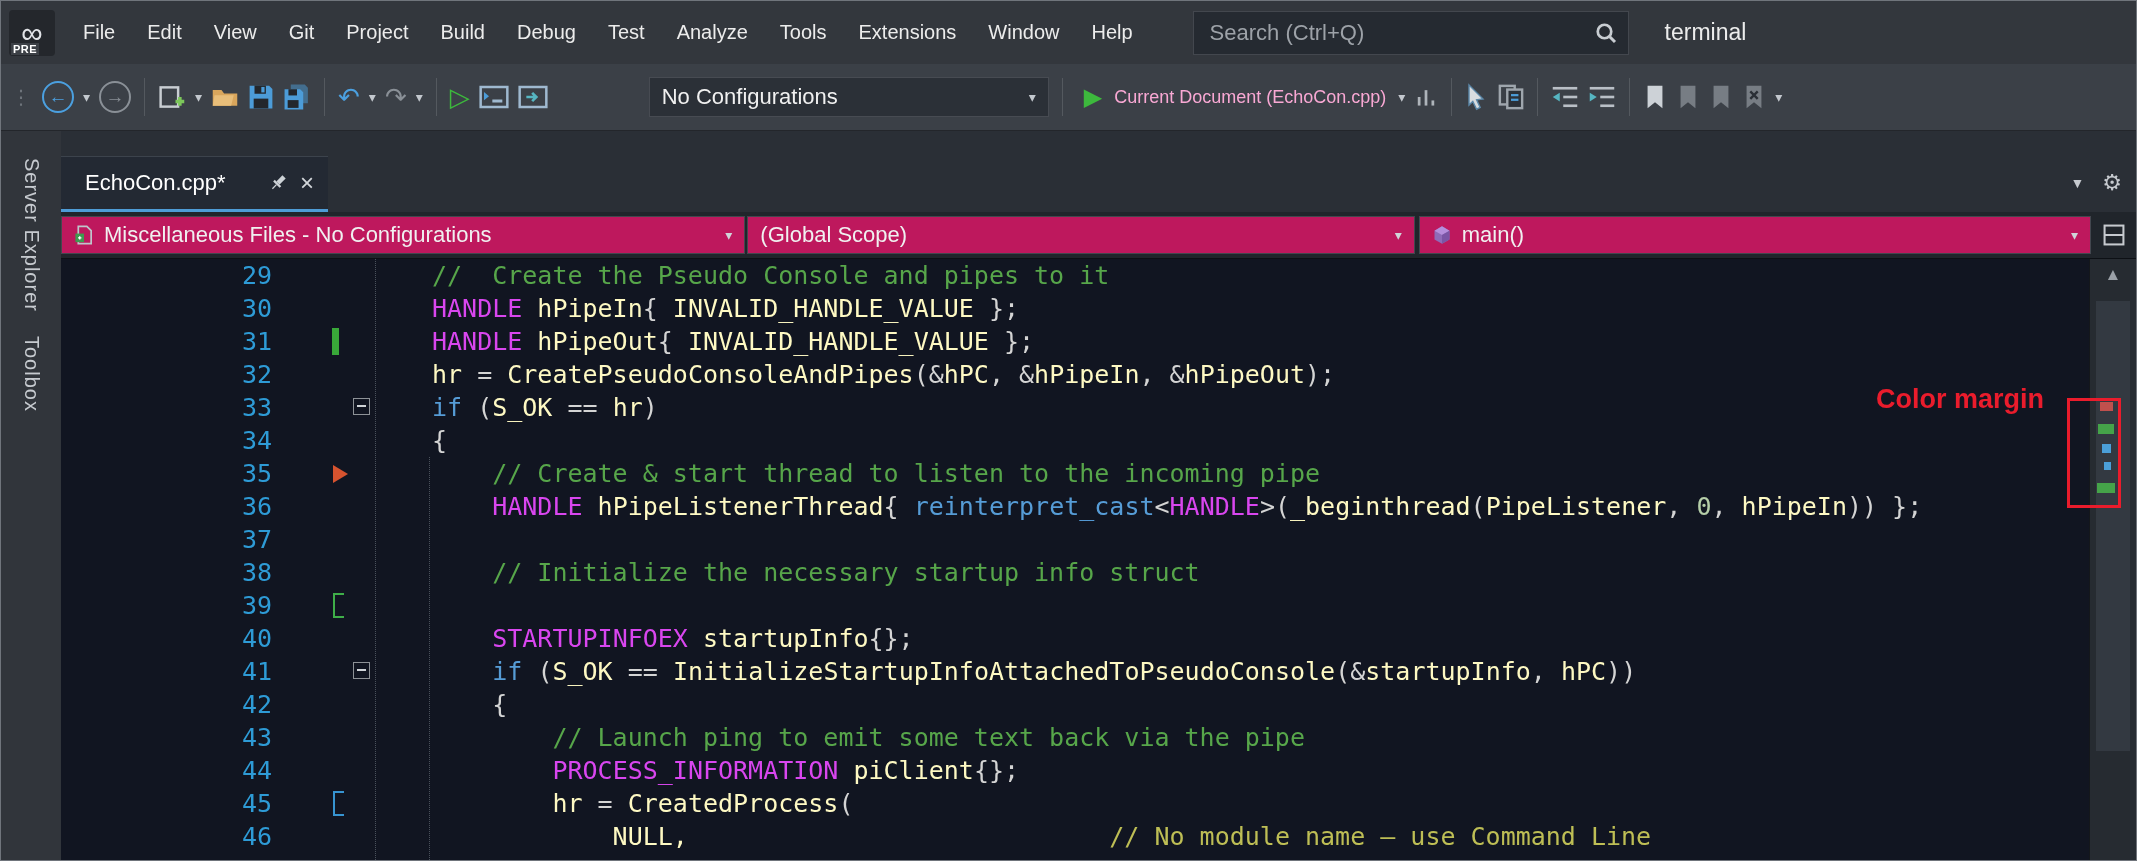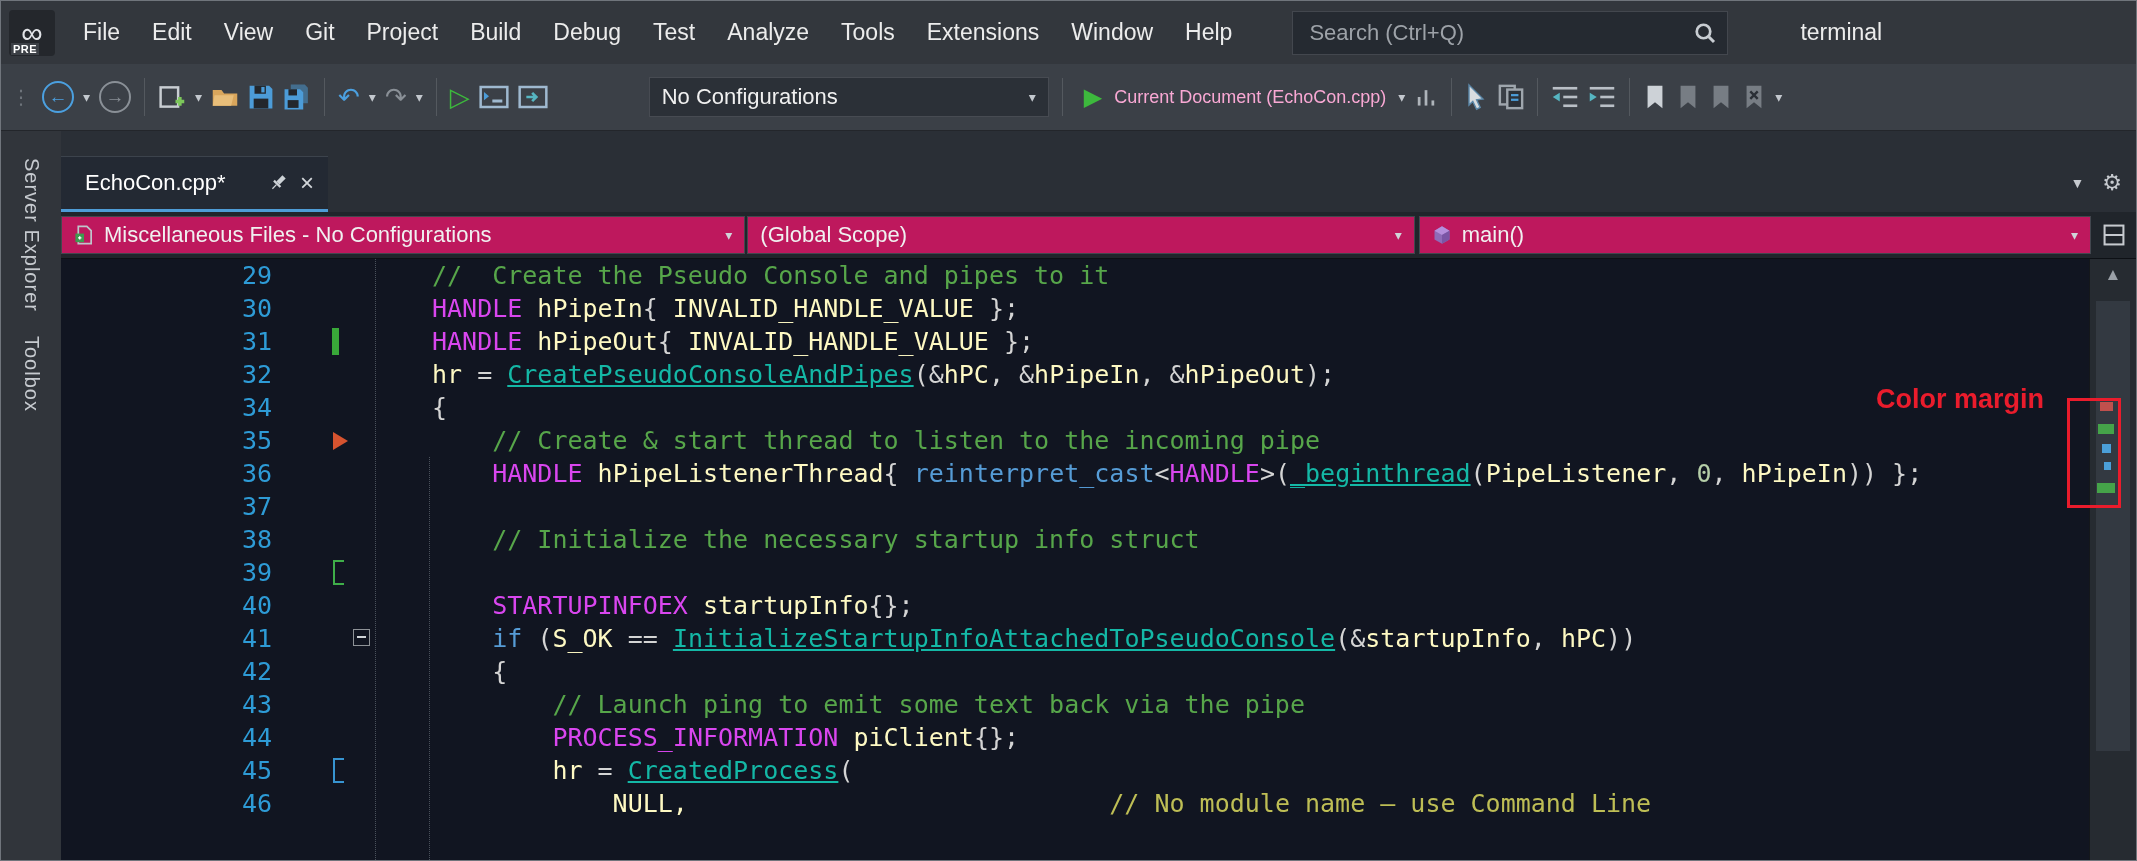--- a/index.html
+++ b/index.html
@@ -12,27 +12,27 @@
   }
 
   
   .menubar { height:63px; background:#33373D; display:flex; align-items:center; padding-left:8px; }
   .vs-logo { width:46px; height:46px; background:#24272C; border-radius:4px; position:relative;
              display:flex; align-items:center; justify-content:center; margin-right:12px; flex:0 0 auto; }
   .vs-logo .inf { font-size:30px; color:#E2E4E8; line-height:1; }
   .pre-badge { position:absolute; left:2px; bottom:1px; font-size:11px; font-weight:bold;
                background:#3C4046; color:#FFF; padding:0 2px; letter-spacing:.5px; }
   .menu-items { display:flex; height:100%; }
-  .menu-item { padding:4px 16px; font-size:23px; display:flex; align-items:center; color:#ECECEC; cursor:default; }
+  .menu-item { padding:4px 16px; font-size:20px; display:flex; align-items:center; color:#ECECEC; cursor:default; }
   .searchbox { margin-left:44px; width:436px; height:44px; background:#252A31; border:1px solid #43474E;
                display:flex; align-items:center; padding:0 10px 0 14px; }
   .search-input { flex:1; background:transparent; border:none; outline:none; color:#E0E0E0;
                   font-size:22px; font-family:inherit; min-width:0; }
   .search-input::placeholder { color:#9DA2A8; }
-  .terminal-label { margin-left:72px; font-size:23px; color:#ECECEC; }
+  .terminal-label { margin-left:36px; font-size:23px; color:#ECECEC; }
 
   
   .toolbar { height:67px; background:#3B4047; display:flex; align-items:center; gap:9px;
              padding-left:10px; border-bottom:1px solid #23262B; }
   .grip { color:#6E747B; font-size:20px; margin-right:2px; }
   .tbtn { background:none; border:none; padding:0; display:flex; align-items:center;
           justify-content:center; font-family:inherit; cursor:default; }
   .circle { width:32px; height:32px; border-radius:50%; border:2px solid; display:flex;
             align-items:center; justify-content:center; font-size:19px; }
   .blue { color:#4BA0E0; }
@@ -85,21 +85,21 @@
   .guide2 { left:332px; top:198px; bottom:0; }
   #code-lines { position:relative; z-index:1; }
   .code-row { display:flex; height:33px; }
   .ln { width:175px; text-align:right; font-family:"DejaVu Sans Mono", monospace; font-size:25px;
         line-height:33px; color:#2E9BD6; flex:0 0 auto; }
   .markcol { width:81px; position:relative; flex:0 0 auto; }
   .foldcol { width:30px; position:relative; flex:0 0 auto; }
   .codetext { margin:0; padding-left:49px; font-family:"DejaVu Sans Mono", monospace;
               font-size:25px; line-height:33px; white-space:pre; }
   .tk-cm { color:#57A64A; } .tk-cy { color:#BEBE55; } .tk-kw { color:#569CD6; }
-  .tk-ty { color:#d946ef; } .tk-fn { color:#14b8a6;text-decoration:underline; } .tk-id { color:#fef9c3; }
+  .tk-ty { color:#d946ef; } .tk-fn { color:#fef9c3; } .tk-id { color:#fef9c3; }
   .tk-nm { color:#B5CEA8; } .tk-pn { color:#D4D4D4; }
   .fold-box { position:absolute; left:0; top:7px; width:17px; height:17px; border:1px solid #8E9297;
               background:#111521; }
   .fold-box::after { content:""; position:absolute; left:3px; right:3px; top:6px; height:2px; background:#D0D4D8; }
   .mk { position:absolute; }
   .mk-greenbar { right:14px; top:3px; width:7px; height:27px; background:#39A839; }
   .mk-redarrow { right:5px; top:8px; width:0; height:0; border-left:15px solid #D6532F;
                  border-top:9px solid transparent; border-bottom:9px solid transparent; }
   .mk-greenbracket { right:9px; top:4px; width:11px; height:25px; border:2px solid #3FAE49; border-right:none; }
   .mk-cyanbracket  { right:9px; top:4px; width:11px; height:25px; border:2px solid #3794D1; border-right:none; }
@@ -380,20 +380,28 @@
                 <div class="foldcol"></div>
                 <pre class="codetext"><span class="tk-ty">HANDLE</span><span class="tk-id"> hPipeOut</span><span class="tk-pn">{ </span><span class="tk-id">INVALID_HANDLE_VALUE</span><span class="tk-pn"> };</span></pre>
               </div>
               <div class="code-row">
                 <div class="ln">32</div>
                 <div class="markcol"></div>
                 <div class="foldcol"></div>
                 <pre class="codetext"><span class="tk-id">hr</span><span class="tk-pn"> = </span><span class="tk-fn">CreatePseudoConsoleAndPipes</span><span class="tk-pn">(&amp;</span><span class="tk-id">hPC</span><span class="tk-pn">, &amp;</span><span class="tk-id">hPipeIn</span><span class="tk-pn">, &amp;</span><span class="tk-id">hPipeOut</span><span class="tk-pn">);</span></pre>
               </div>
               <div class="code-row">
+                <div class="ln">33</div>
+                <div class="markcol"></div>
+                <div class="foldcol">
+                  <div class="fold-box"></div>
+                </div>
+                <pre class="codetext"><span class="tk-kw">if</span><span class="tk-pn"> (</span><span class="tk-id">S_OK</span><span class="tk-pn"> == </span><span class="tk-id">hr</span><span class="tk-pn">)</span></pre>
+              </div>
+              <div class="code-row">
                 <div class="ln">34</div>
                 <div class="markcol"></div>
                 <div class="foldcol"></div>
                 <pre class="codetext"><span class="tk-pn">{</span></pre>
               </div>
               <div class="code-row">
                 <div class="ln">35</div>
                 <div class="markcol">
                   <div class="mk mk-redarrow"></div>
                 </div>

